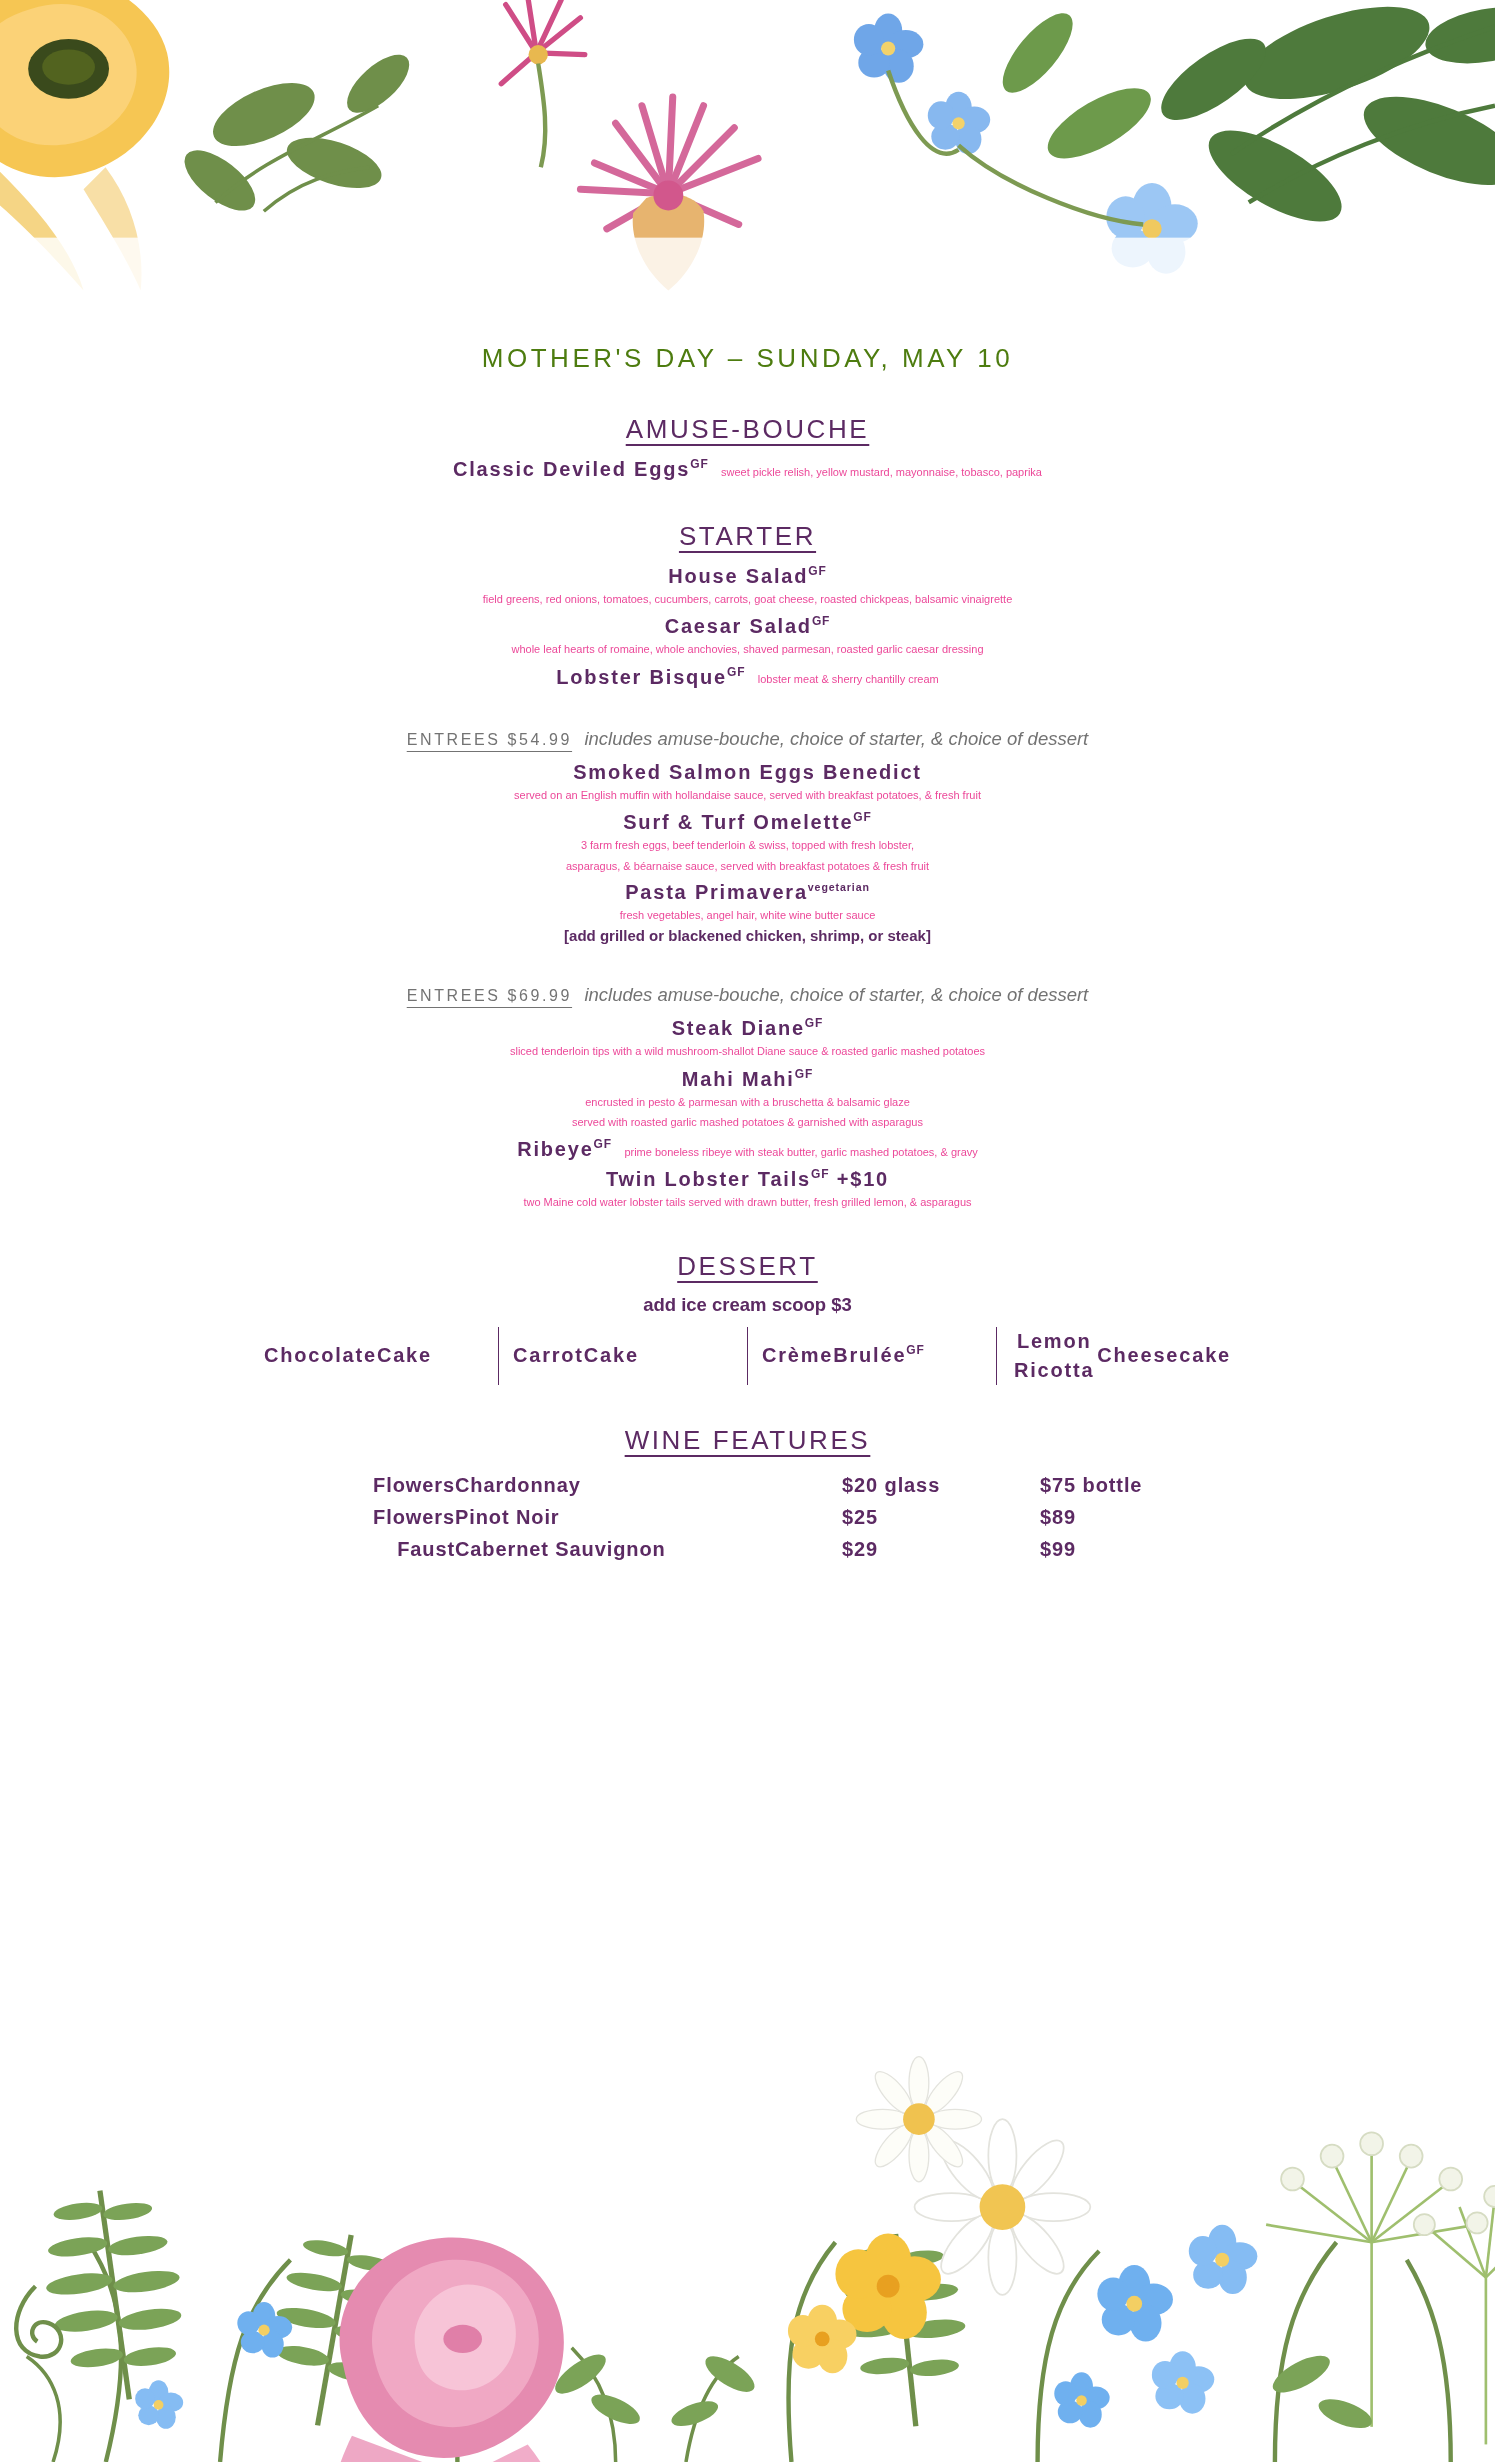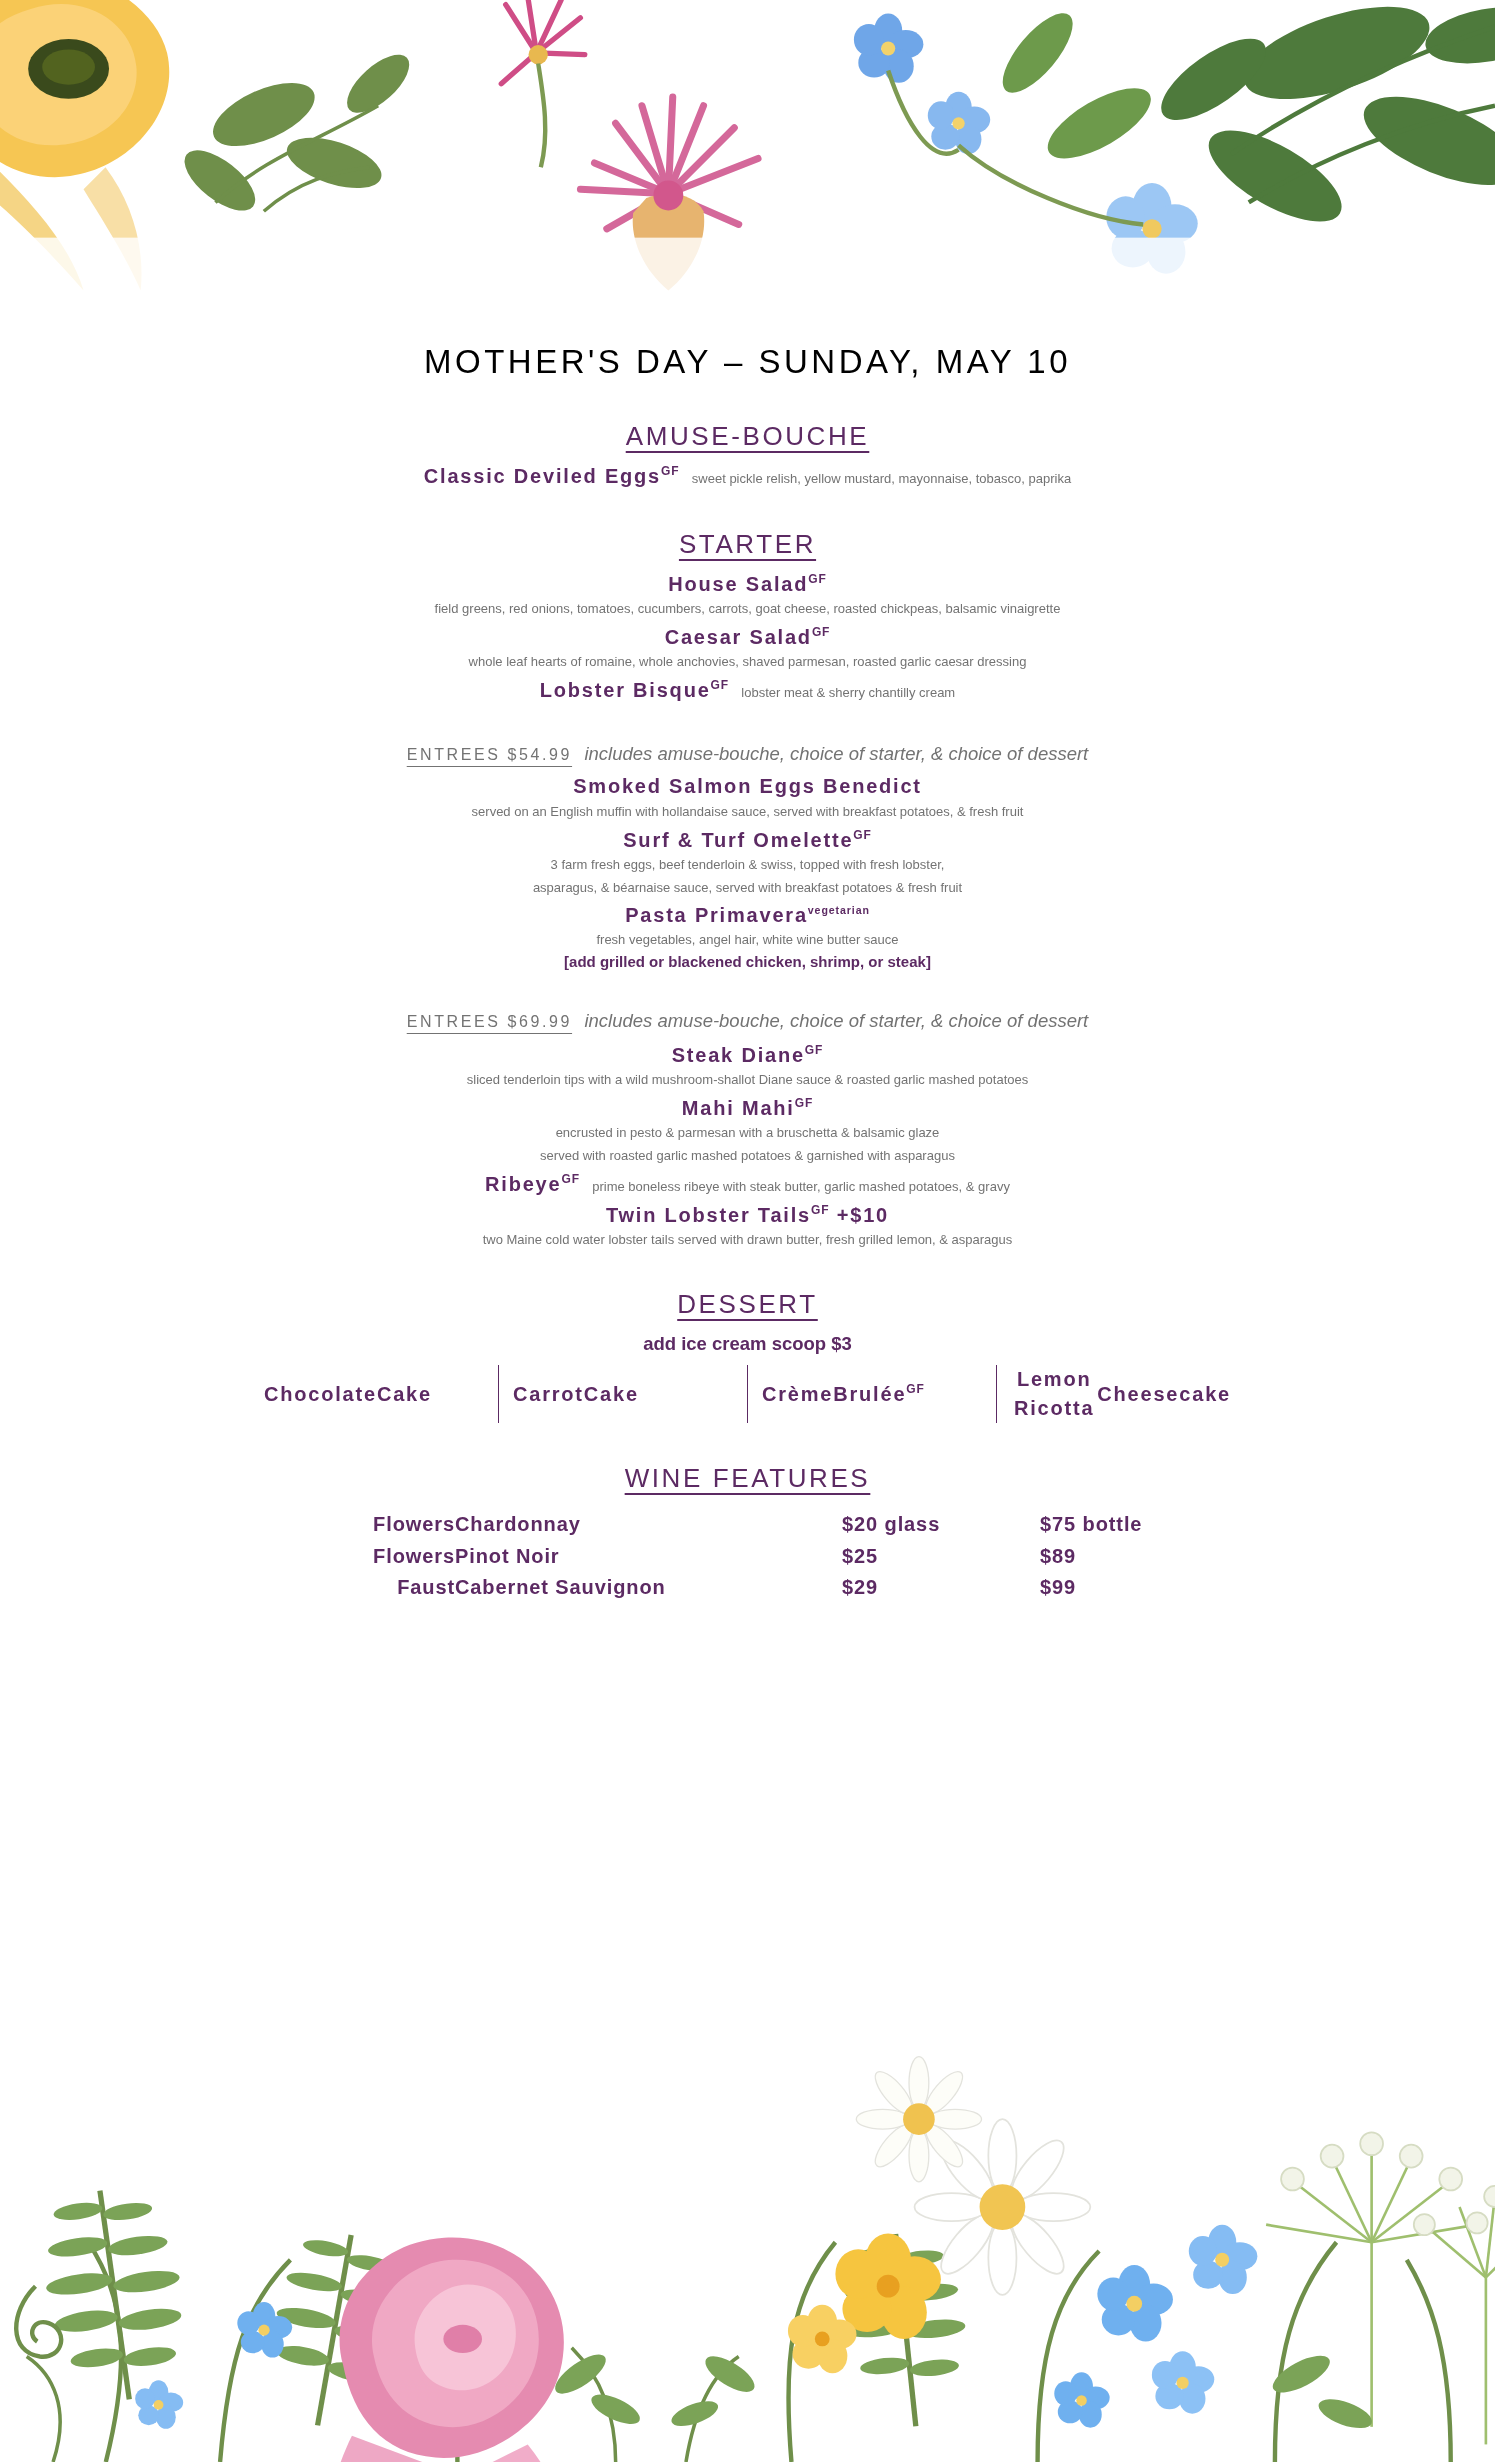--- a/index.html
+++ b/index.html
@@ -30,23 +30,23 @@
   .page {
     position: absolute;
     top: 0; left: 0;
     width: 1495px;
     height: 2462px;
     z-index: 5;
   }
 
   .menu-title {
     text-align: center;
-    font-size: 33px;
+    font-size: 26px;
     letter-spacing: 3.5px;
-    color: #000000;
+    color: #4d7c0f;
     margin-top: 343px;
     font-weight: 500;
   }
 
   .section {
     margin-top: 40px;
     text-align: center;
   }
 
   .section-head {
@@ -96,22 +96,22 @@
     font-weight: bold;
   }
   .tag {
     font-size: 10.6px;
     letter-spacing: 0.9px;
     vertical-align: super;
     font-weight: bold;
     text-align: center;
   }
   .dish-desc {
-    font-size: 13px;
-    color: #737373;
+    font-size: 11px;
+    color: #ec4899;
     margin-top: 4.4px;
     line-height: 1.45;
   }
   .dish-note {
     font-size: 15px;
     font-weight: bold;
     color: #5c2a63;
     margin-top: 2.6px;
   }
   .inline-row {

